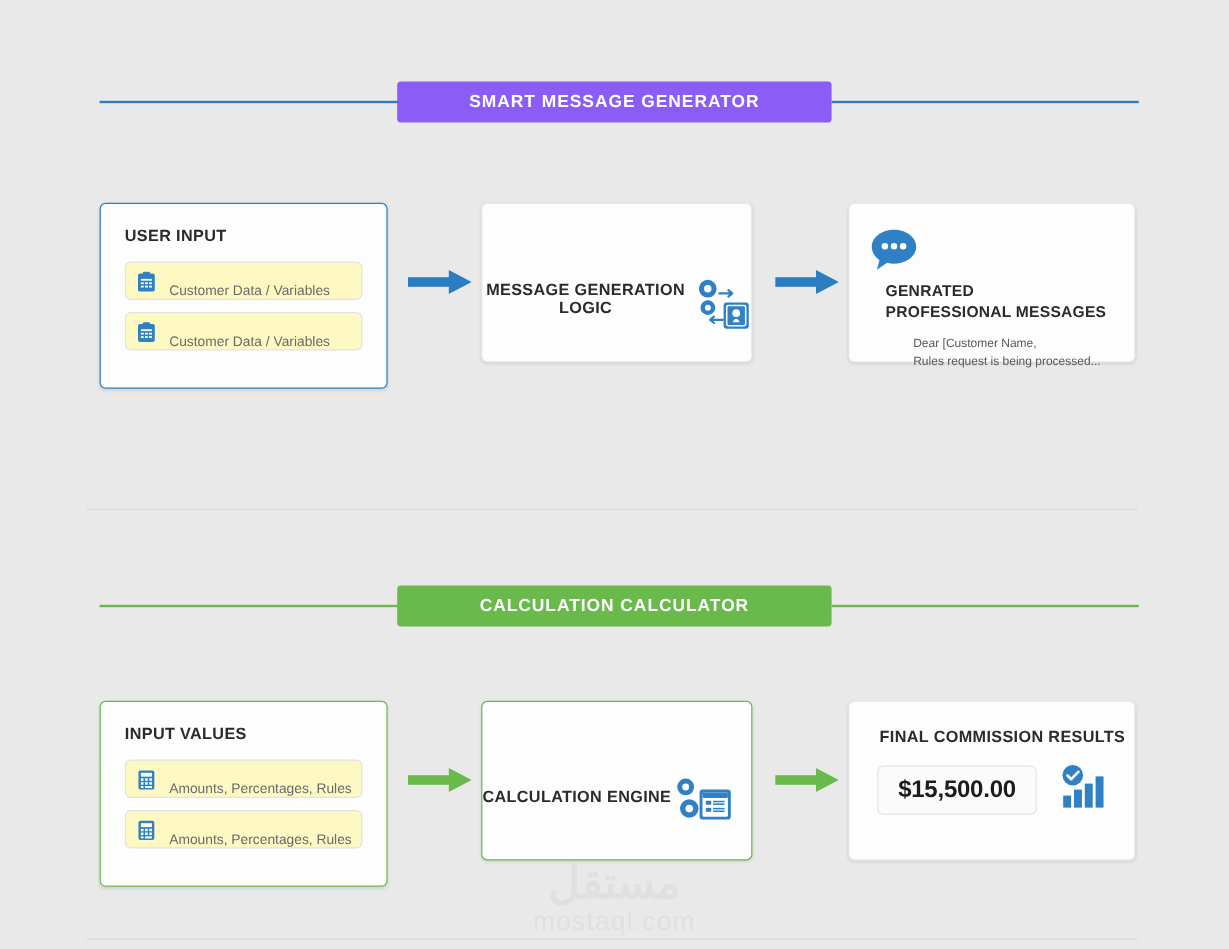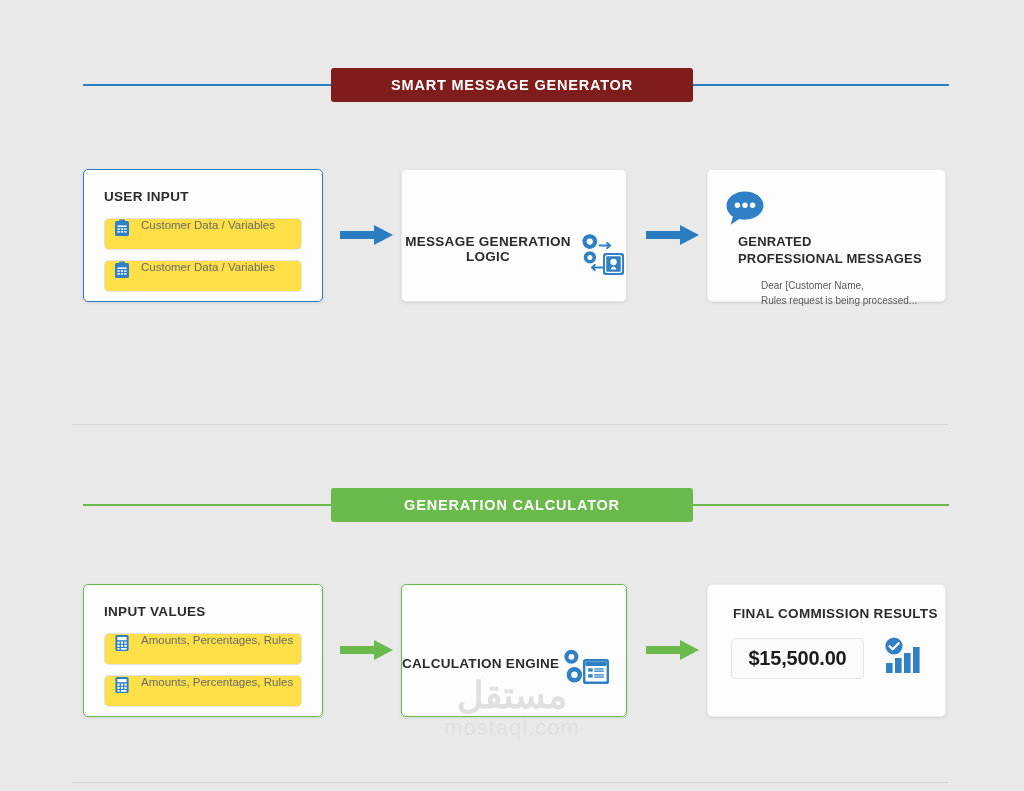--- a/index.html
+++ b/index.html
@@ -68,32 +68,32 @@
     font-size: 13.5px;
     font-weight: bold;
     color: #2b2b2b;
     letter-spacing: 0.3px;
   }
 
   
   .card-input {
     left: 83px;
     width: 240px;
-    height: 133px;
+    height: 155px;
     padding: 19px 20px 0 20px;
   }
   .card-input .card-title { margin-bottom: 14px; }
 
   .pill {
     height: 32px;
-    background: #fde047;
+    background: #fef9c3;
     border: 1px solid #e2e2e2;
     border-radius: 5px;
     display: flex;
-    align-items: flex-start;
+    align-items: flex-end;
     padding: 0 9px;
     margin-bottom: 10px;
   }
   .pill-label {
     font-size: 11.5px;
     color: #6a6a6a;
     margin-left: 11px;
     white-space: nowrap;
   }
 
@@ -192,21 +192,21 @@
   .wm-en   { font-size: 22px; letter-spacing: 1px; margin-top: -2px; }
 </style>
 </head>
 <body>
 
 <div class="page">
 
   <div class="banner-row" style="top:68px">
     <div class="banner-line left" style="background:#2b7dc1"></div>
     <div class="banner-line right" style="background:#2b7dc1"></div>
-    <div class="banner-pill" style="background:#7f1d1d">SMART MESSAGE GENERATOR</div>
+    <div class="banner-pill" style="background:#8b5cf6">SMART MESSAGE GENERATOR</div>
   </div>
 
   <div class="card card-input" style="top:169px;border:1.5px solid #2b7dc1">
     <div class="card-title">USER INPUT</div>
 
     <div class="pill">
       <span>
         <svg width="16" height="18" viewBox="0 0 16 18">
           <rect x="1" y="2" width="14" height="15" rx="1.6" fill="#2f80c4"></rect>
           <rect x="5" y="0.5" width="6" height="3" rx="1" fill="#2f80c4"></rect>
@@ -297,21 +297,21 @@
       <div>Dear [Customer Name,</div>
       <div>Rules request is being processed...</div>
     </div>
   </div>
 
   <div class="divider" style="top:424px"></div>
 
   <div class="banner-row" style="top:488px">
     <div class="banner-line left" style="background:#6aba4b"></div>
     <div class="banner-line right" style="background:#6aba4b"></div>
-    <div class="banner-pill" style="background:#6aba4b">GENERATION CALCULATOR</div>
+    <div class="banner-pill" style="background:#6aba4b">CALCULATION CALCULATOR</div>
   </div>
 
   <div class="card card-input" style="top:584px;border:1.5px solid #6aba4b">
     <div class="card-title">INPUT VALUES</div>
 
     <div class="pill">
       <span>
         <svg width="16" height="18" viewBox="0 0 16 18">
           <rect x="1.4" y="1" width="13.2" height="16" rx="1.6" fill="#2f80c4"></rect>
           <rect x="3.4" y="3" width="9.2" height="3.2" fill="#ffffff"></rect>
@@ -399,20 +399,20 @@
           <rect x="24" y="18" width="6.6" height="20" fill="#2f80c4"></rect>
           <rect x="33" y="12" width="6.6" height="26" fill="#2f80c4"></rect>
           <circle cx="14" cy="11" r="10.5" fill="#fdfdfd"></circle>
           <circle cx="14" cy="11" r="8.6" fill="#2f80c4"></circle>
           <path d="M9.6 11.2l3.1 3.1 5.9-6.1" fill="none" stroke="#ffffff" stroke-width="2.3" stroke-linecap="round" stroke-linejoin="round"></path>
         </svg>
       </span>
     </div>
   </div>
 
-  <div class="watermark" style="top:674px">
+  <div class="watermark" style="top:714px">
     <div class="wm-ar">مستقل</div>
     <div class="wm-en">mostaql.com</div>
   </div>
 
   <div class="divider" style="top:782px"></div>
 
 </div>
 
 </body></html>

